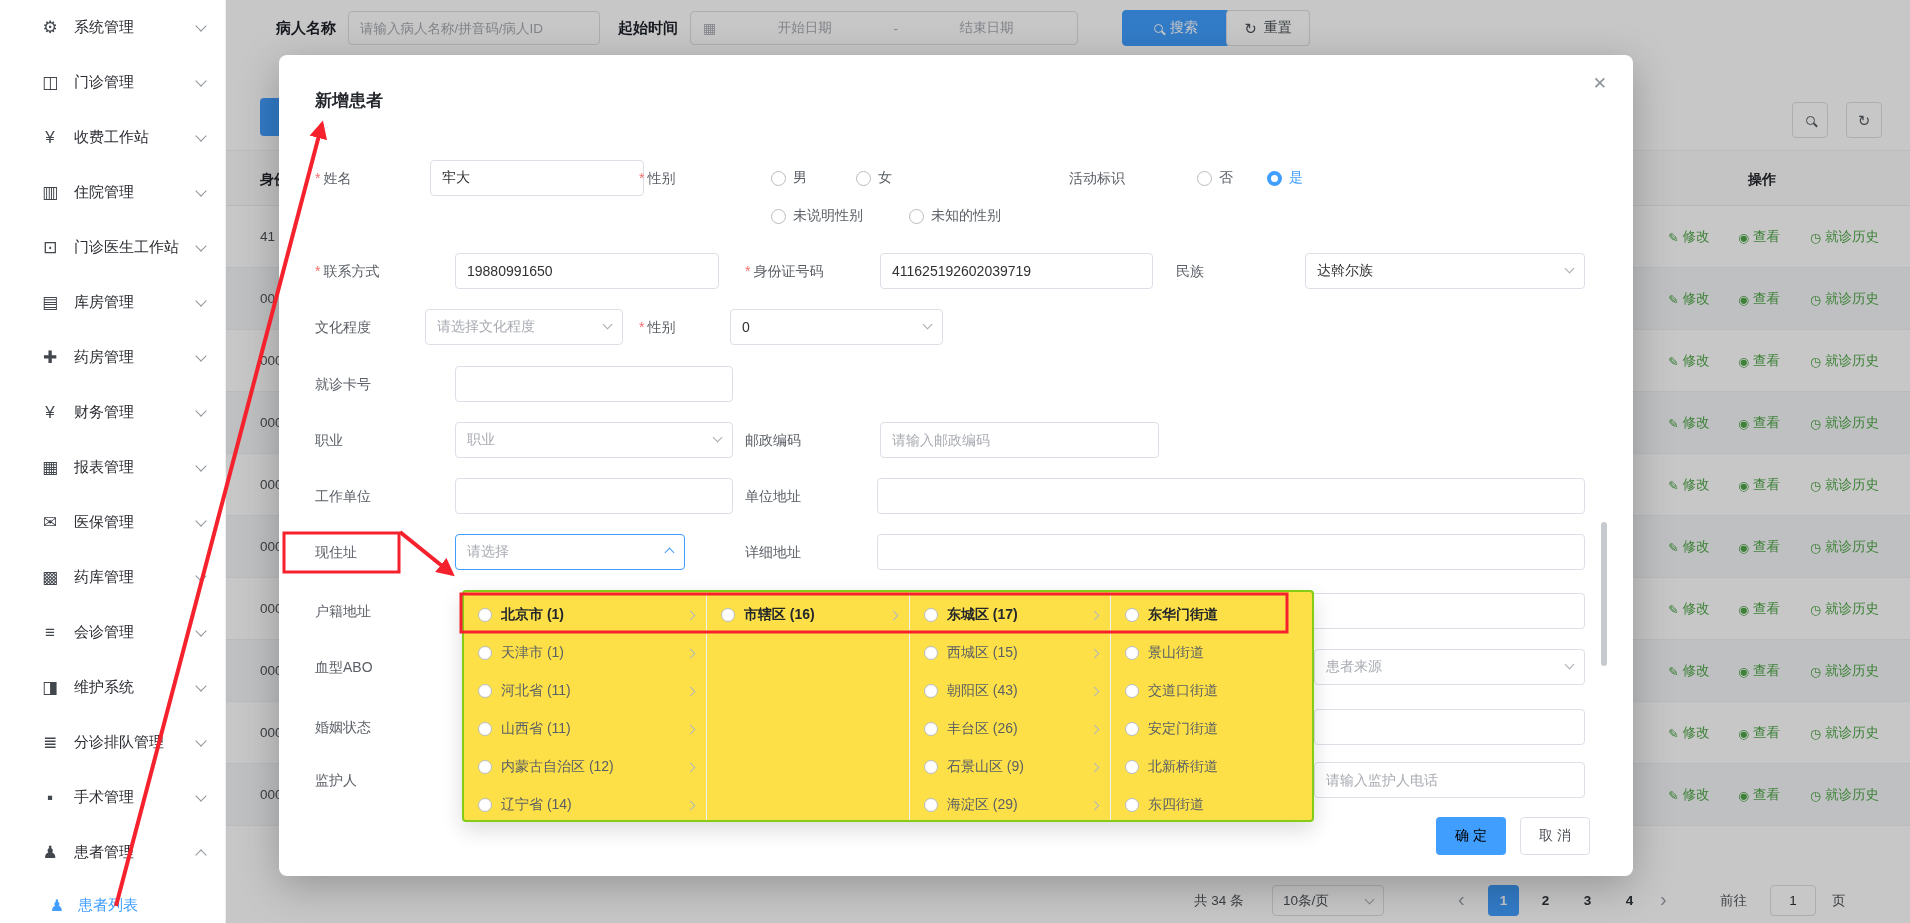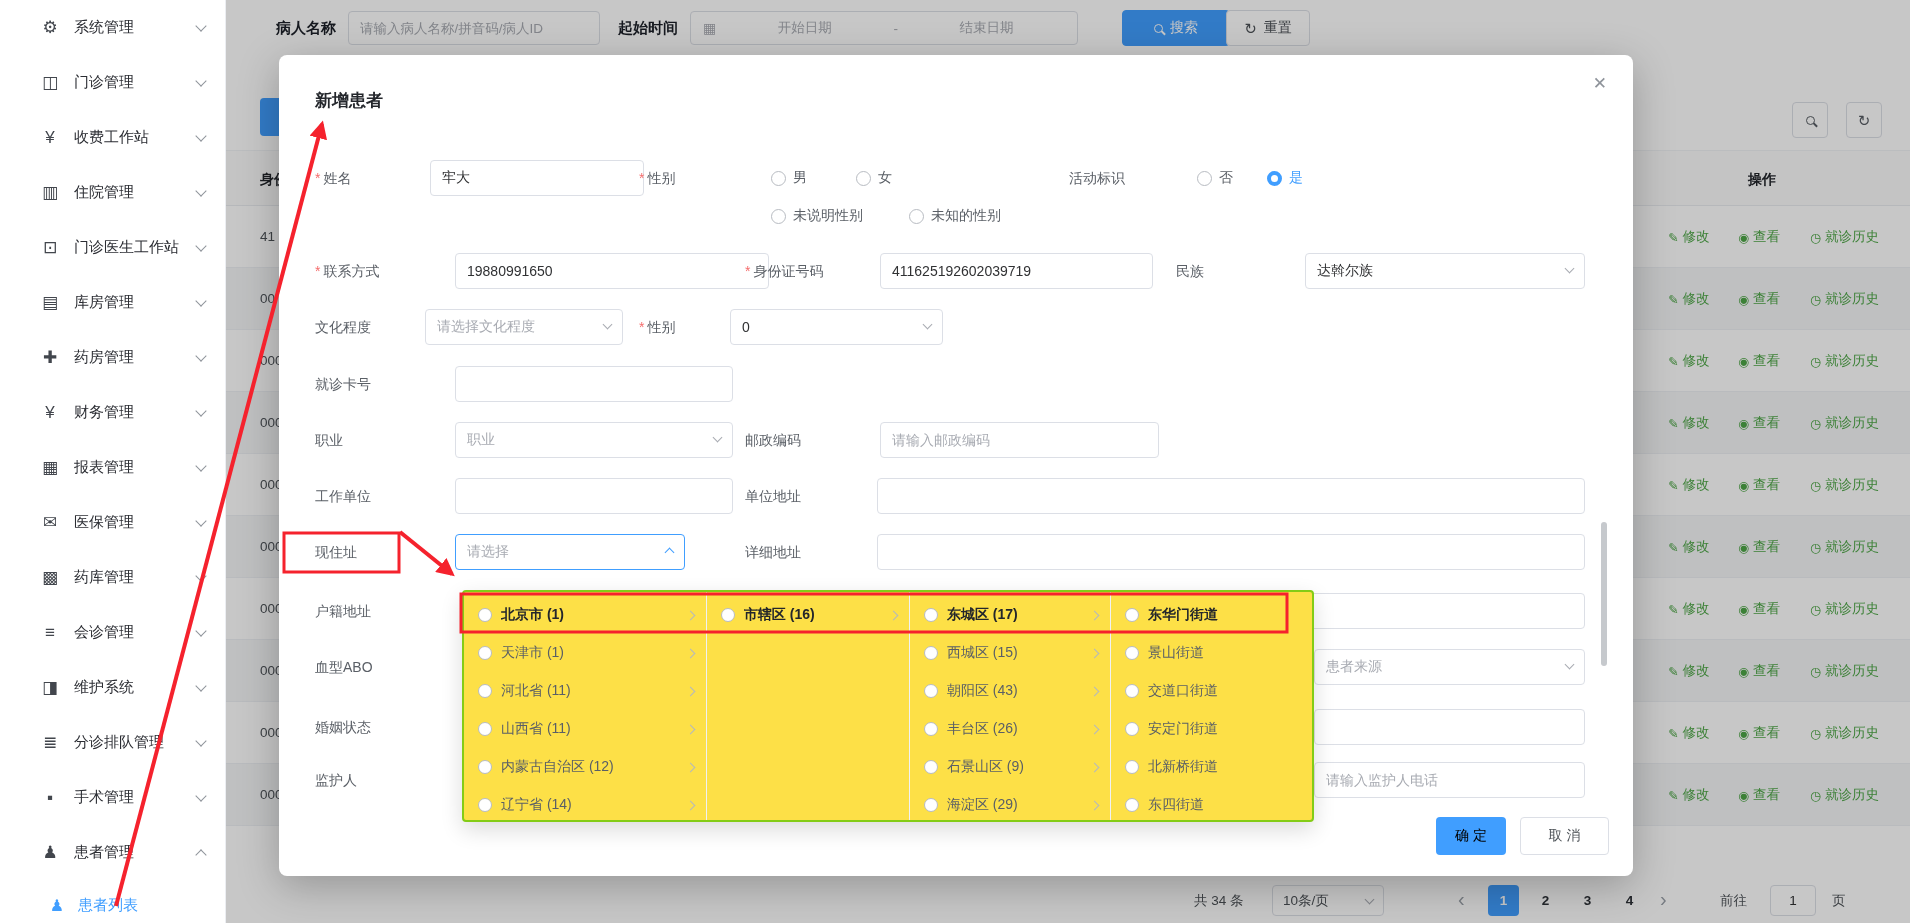--- a/index.html
+++ b/index.html
@@ -437,21 +437,21 @@
   <span class="radio" style="left:492px;top:143px">
       <i class="dot"></i>
       <span class="rlbl">未说明性别</span>
     </span>
   <span class="radio" style="left:630px;top:143px">
       <i class="dot"></i>
       <span class="rlbl">未知的性别</span>
     </span>
 
   <span class="flabel" style="left:36px;top:198px"><i class="star">*</i><span>联系方式</span></span>
-  <input class="m-inp" style="left: 176px; top: 198px; width: 314px;" value="19880991650">
+  <input class="m-inp" style="left: 176px; top: 198px; width: 264px;" value="19880991650">
   <span class="flabel" style="left:466px;top:198px"><i class="star">*</i><span>身份证号码</span></span>
   <input class="m-inp" style="left: 601px; top: 198px; width: 273px;" value="411625192602039719">
   <span class="flabel" style="left:897px;top:198px"><span>民族</span></span>
   <div class="sel" style="left:1026px;top:198px;width:280px">
       <span>达斡尔族</span>
       <span class="caret"></span>
     </div>
 
   <span class="flabel" style="left:36px;top:254px"><span>文化程度</span></span>
   <div class="sel" style="left:146px;top:254px;width:198px">
@@ -601,21 +601,21 @@
           <span class="lab">东四街道</span>
         </div>
     </div>
   </div>
 
   <div class="m-scroll"></div>
 
   <div class="m-btn primary" style="left:1157px;top:762px;width:70px">
       <span>确 定</span>
     </div>
-  <div class="m-btn plain" style="left:1241px;top:762px;width:89px">
+  <div class="m-btn plain" style="left:1241px;top:762px;width:70px">
       <span>取 消</span>
     </div>
 </div>
 
 <svg class="annot" width="1910" height="923" viewBox="0 0 1910 923">
   <defs>
     <marker id="ah" viewBox="0 0 10 10" refX="8" refY="5" markerWidth="4.5" markerHeight="4.5" orient="auto">
       <path d="M0,0 L10,5 L0,10 z" fill="var(--danger)"></path>
     </marker>
   </defs>

